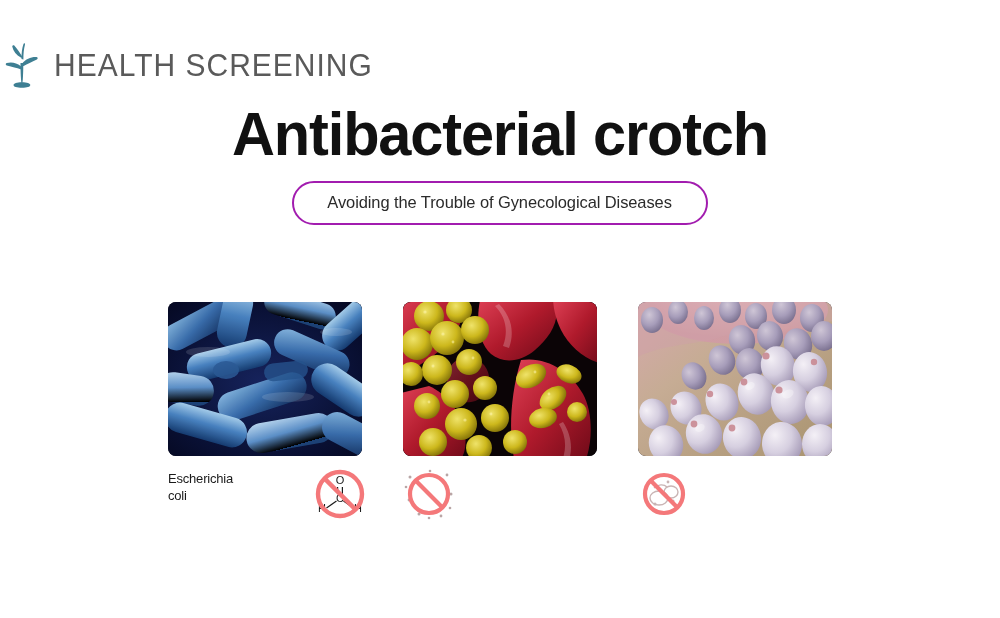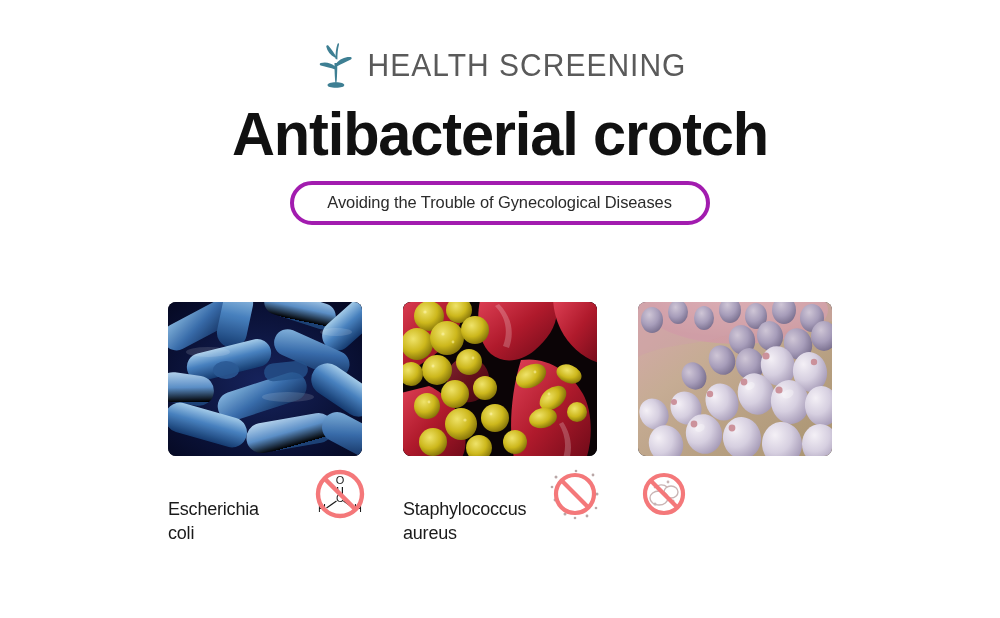--- a/index.html
+++ b/index.html
@@ -18,21 +18,21 @@
 
   
   .brand-row {
     position: absolute;
     top: 40px;
     left: 0;
     width: 1000px;
     height: 52px;
     display: flex;
     align-items: center;
-    justify-content: center;
+    justify-content: flex-start;
     gap: 12px;
   }
   .sprout-icon {
     width: 42px;
     height: 50px;
     display: block;
     flex: 0 0 auto;
   }
   .brand-text {
     font-family: "Liberation Sans", sans-serif;
@@ -66,21 +66,21 @@
   .pill-wrap {
     position: absolute;
     top: 181px;
     left: 0;
     width: 1000px;
     display: flex;
     justify-content: center;
   }
   .pill {
     box-sizing: border-box;
-    border: 4px solid #a21caf;
+    border: 2px solid #a21caf;
     border-radius: 26px;
     height: 44px;
     padding: 0 28px;
     display: flex;
     align-items: center;
     justify-content: center;
   }
   .pill-text {
     font-family: "Liberation Sans", sans-serif;
     font-size: 17px;
@@ -116,28 +116,27 @@
   .card-footer {
     margin-top: 12px;
     height: 54px;
     display: flex;
     align-items: flex-start;
     justify-content: space-between;
     gap: 4px;
   }
   .card-label {
     font-family: "Liberation Sans", sans-serif;
-    font-size: 18px;
+    font-size: 13px;
     font-weight: 400;
     color: #1a1a1a;
     line-height: 1.32;
     letter-spacing: -0.2px;
     padding-top: 2px;
     white-space: pre-line;
-    margin-top: 28px;
   }
   .ban-icon {
     width: 52px;
     height: 52px;
     flex: 0 0 auto;
     margin-top: 0px;
     margin-right: -4px;
   }
   .ban-icon svg { display: block; width: 100%; height: 100%; }
 </style>
@@ -303,22 +302,20 @@
           <circle cx="26" cy="100" r="1.4"></circle>
             <circle cx="70" cy="56" r="1.4"></circle>
         </g>
         <g fill="#ffffff" opacity="0.22">
           <path d="M96 2 C108 14 112 30 106 46 L100 44 C106 28 102 14 92 4 Z"></path>
           <path d="M160 120 C168 132 170 146 166 158 L160 156 C164 144 162 132 156 122 Z"></path>
         </g>
       </svg>
     </div>
     <div class="card-footer">
-      <div class="card-label">Staphylococcus
-aureus</div>
       <span class="ban-icon">
         <svg viewBox="0 0 52 52" xmlns="http://www.w3.org/2000/svg">
           <g fill="#b9a6a6">
             <circle cx="7" cy="9" r="1.5"></circle>
               <circle cx="44" cy="7" r="1.4"></circle>
             <circle cx="48" cy="26" r="1.5"></circle>
               <circle cx="6" cy="32" r="1.4"></circle>
             <circle cx="16" cy="46" r="1.5"></circle>
               <circle cx="38" cy="48" r="1.4"></circle>
             <circle cx="27" cy="3" r="1.3"></circle>

